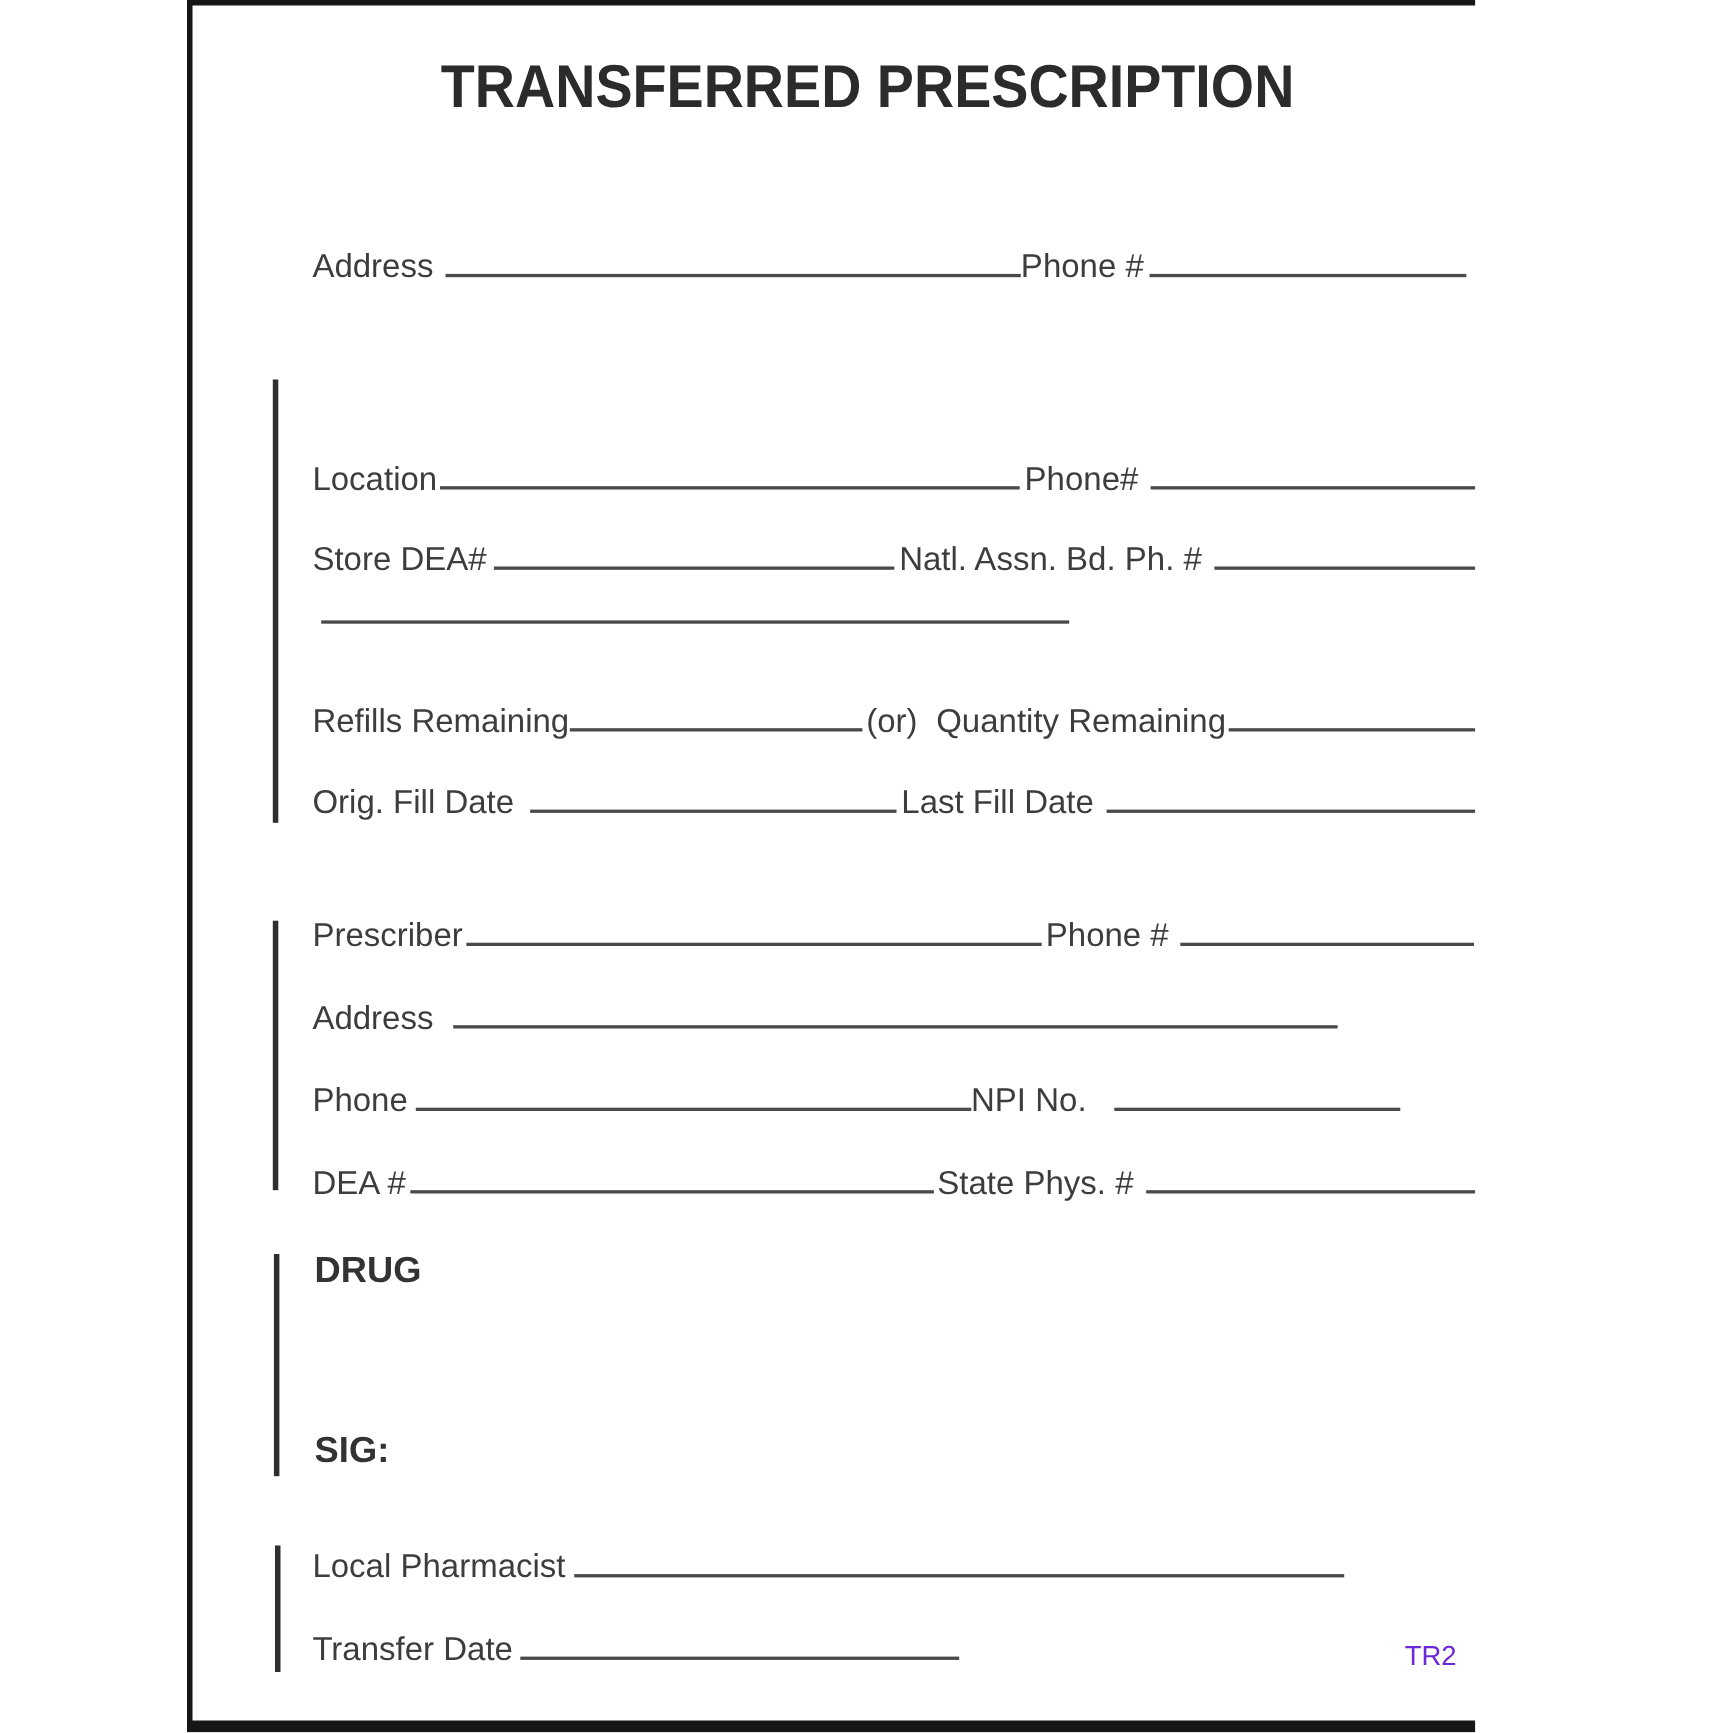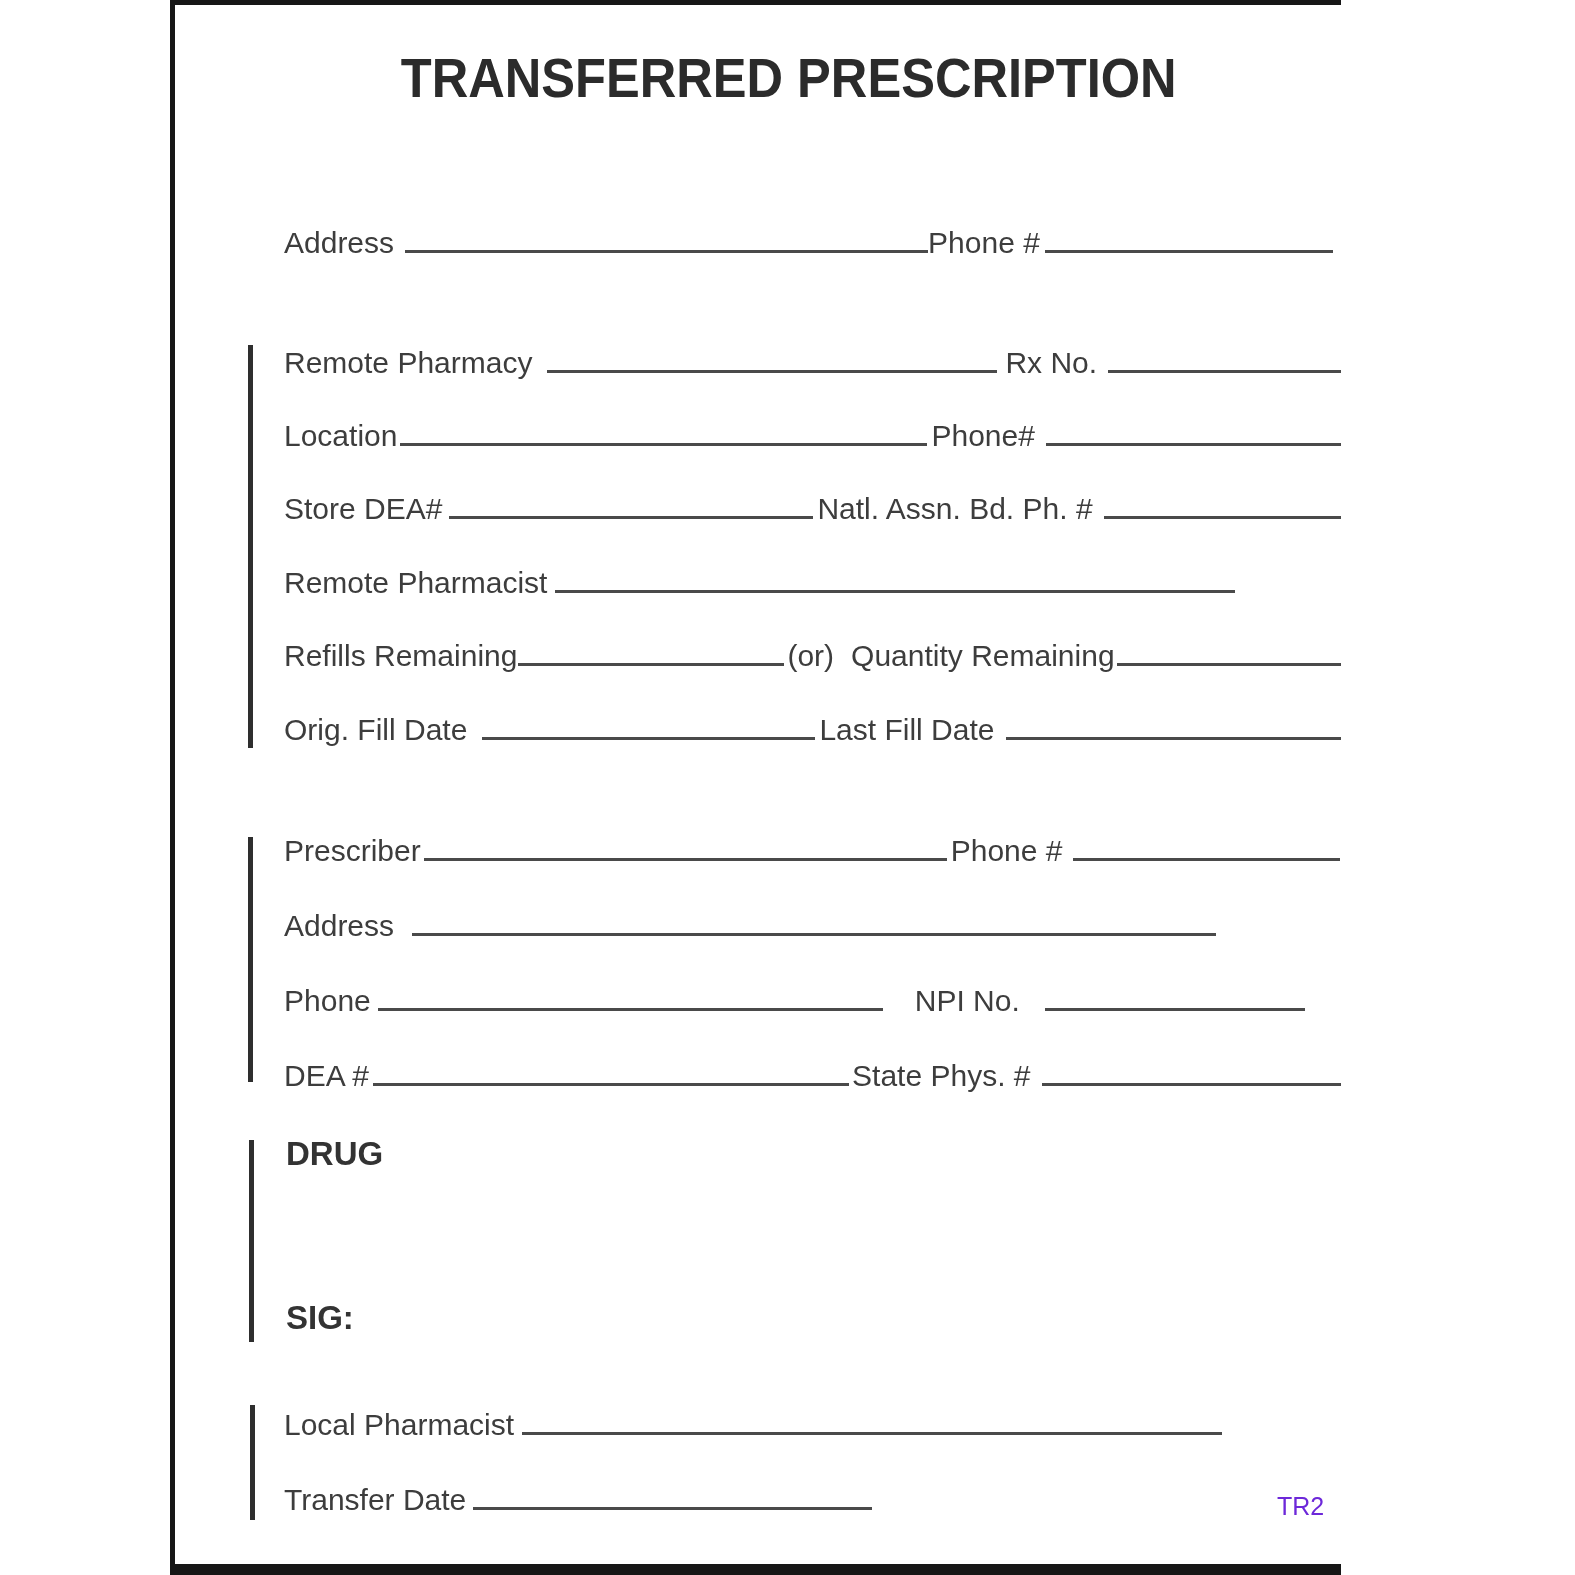--- a/index.html
+++ b/index.html
@@ -89,43 +89,36 @@
 
   <div class="row" style="top:224px">
     <span class="lbl">Address</span>
     <span class="line" style="width:523px;margin-left:11px"></span>
     <span class="lbl">Phone #</span>
     <span class="line" style="width:288px;margin-left:5px"></span>
   </div>
 
   <div class="vbar" style="left:248px;top:345px;height:403px"></div>
 
-  <div class="row" style="top:344px">
-    <span class="lbl">Remote Pharmacy</span>
-    <span class="line" style="width:450px;margin-left:15px"></span>
-    <span class="lbl" style="margin-left:8px">Rx No.</span>
-    <span class="line" style="width:238px;margin-left:11px"></span>
-  </div>
 
   <div class="row" style="top:490px">
     <span class="lbl">Store DEA#</span>
     <span class="line" style="width:364px;margin-left:7px"></span>
     <span class="lbl" style="margin-left:4px">Natl. Assn. Bd. Ph. #</span>
     <span class="line" style="width:256px;margin-left:11px"></span>
   </div>
 
   <div class="row" style="top:417px">
     <span class="lbl">Location</span>
     <span class="line" style="width:527px;margin-left:3px"></span>
     <span class="lbl" style="margin-left:4px">Phone#</span>
     <span class="line" style="width:299px;margin-left:11px"></span>
   </div>
 
   <div class="row" style="top:564px">
-    <span class="lbl">Remote Pharmacist</span>
     <span class="line" style="width:680px;margin-left:8px"></span>
   </div>
 
   <div class="row" style="top:637px">
     <span class="lbl">Refills Remaining</span>
     <span class="line" style="width:266px;margin-left:1px"></span>
     <span class="lbl" style="margin-left:3px">(or)</span>
     <span class="lbl" style="margin-left:17px">Quantity Remaining</span>
     <span class="line" style="width:239px;margin-left:2px"></span>
   </div>
@@ -147,21 +140,21 @@
   </div>
 
   <div class="row" style="top:907px">
     <span class="lbl">Address</span>
     <span class="line" style="width:804px;margin-left:18px"></span>
   </div>
 
   <div class="row" style="top:982px">
     <span class="lbl">Phone</span>
     <span class="line" style="width:505px;margin-left:7px"></span>
-    <span class="lbl" style="margin-left:32px">NPI No.</span>
+    <span class="lbl" style="">NPI No.</span>
     <span class="line" style="width:260px;margin-left:25px"></span>
   </div>
 
   <div class="row" style="top:1057px">
     <span class="lbl">DEA #</span>
     <span class="line" style="width:476px;margin-left:4px"></span>
     <span class="lbl" style="margin-left:3px">State Phys. #</span>
     <span class="line" style="width:300px;margin-left:11px"></span>
   </div>
 

